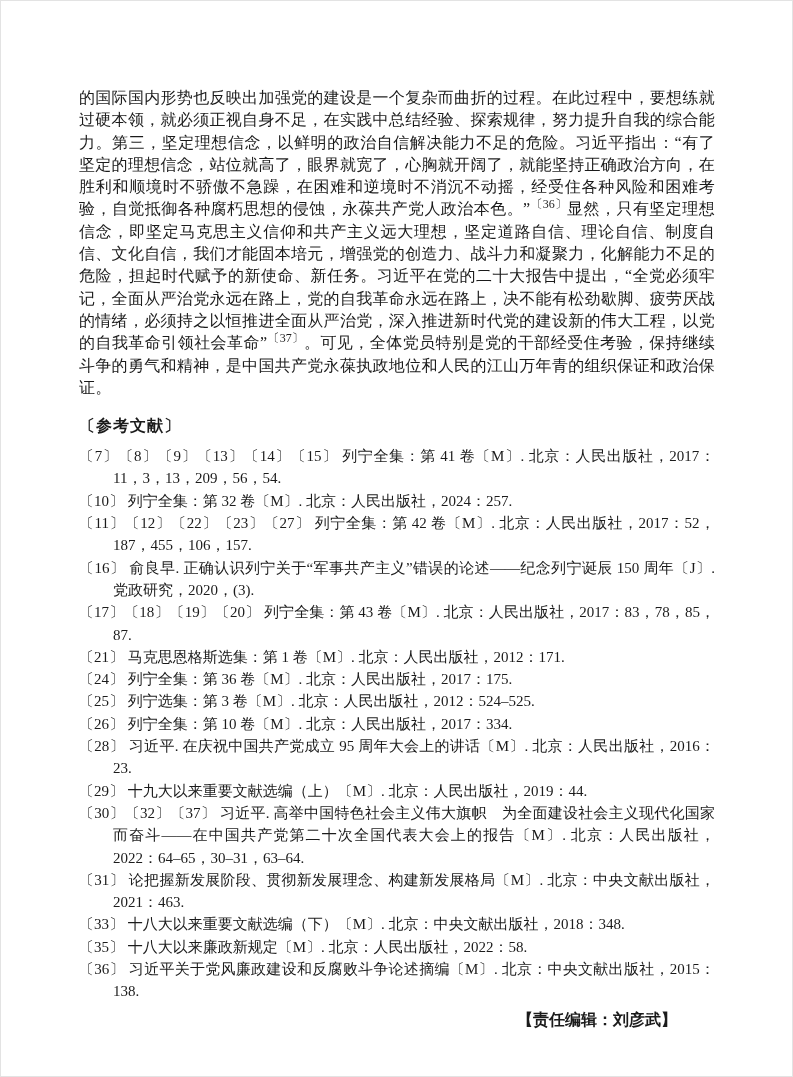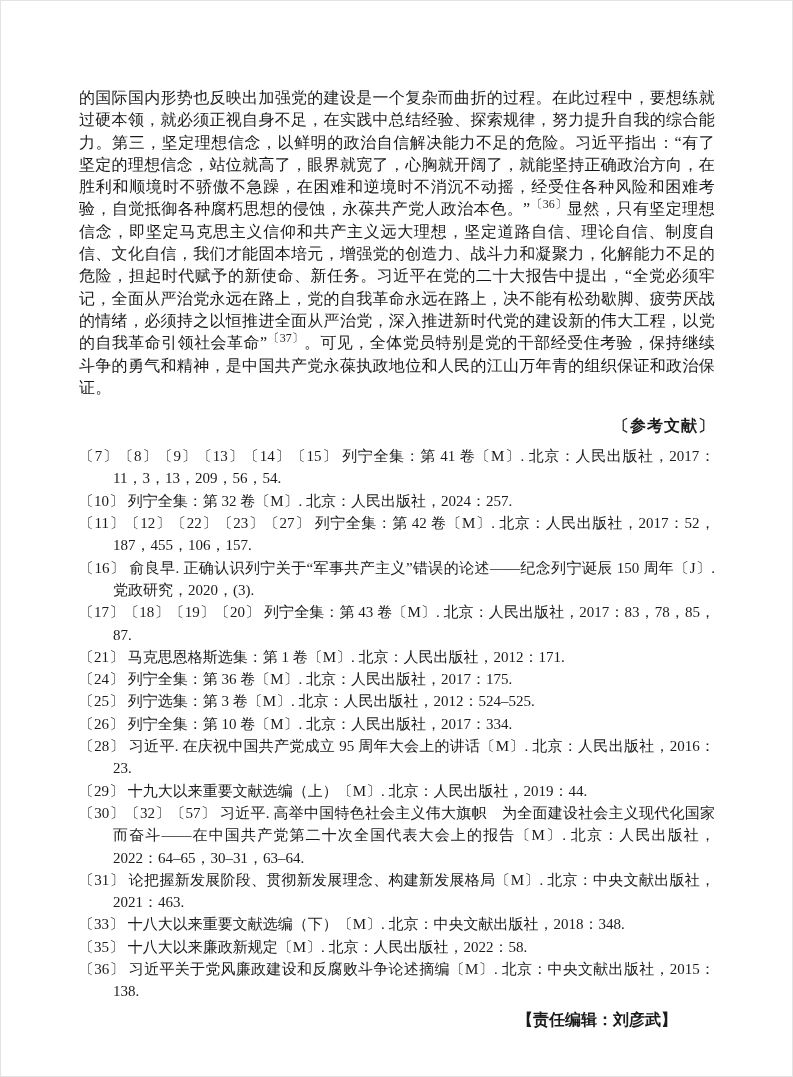--- a/index.html
+++ b/index.html
@@ -33,21 +33,21 @@
   .body-text sup {
     font-size: 12px;
     line-height: 0;
     vertical-align: super;
     letter-spacing: 0;
   }
   .ref-heading {
     margin: 17px 0 8px 0;
     font-size: 16px;
     font-weight: bold;
-    text-align: right;
+    text-align: left;
     letter-spacing: 1px;
   }
   .ref-list {
     font-size: 15px;
     line-height: 22.3px;
   }
   .ref-list p {
     margin: 0;
     padding-left: 34px;
     text-indent: -34px;
@@ -75,21 +75,21 @@
         <p>〔10〕 列宁全集：第 32 卷〔M〕. 北京：人民出版社，2024：257.</p>
         <p>〔11〕〔12〕〔22〕〔23〕〔27〕 列宁全集：第 42 卷〔M〕. 北京：人民出版社，2017：52，187，455，106，157.</p>
         <p>〔16〕 俞良早. 正确认识列宁关于“军事共产主义”错误的论述——纪念列宁诞辰 150 周年〔J〕. 党政研究，2020，(3).</p>
         <p>〔17〕〔18〕〔19〕〔20〕 列宁全集：第 43 卷〔M〕. 北京：人民出版社，2017：83，78，85，87.</p>
         <p>〔21〕 马克思恩格斯选集：第 1 卷〔M〕. 北京：人民出版社，2012：171.</p>
         <p>〔24〕 列宁全集：第 36 卷〔M〕. 北京：人民出版社，2017：175.</p>
         <p>〔25〕 列宁选集：第 3 卷〔M〕. 北京：人民出版社，2012：524–525.</p>
         <p>〔26〕 列宁全集：第 10 卷〔M〕. 北京：人民出版社，2017：334.</p>
         <p>〔28〕 习近平. 在庆祝中国共产党成立 95 周年大会上的讲话〔M〕. 北京：人民出版社，2016：23.</p>
         <p>〔29〕 十九大以来重要文献选编（上）〔M〕. 北京：人民出版社，2019：44.</p>
-        <p>〔30〕〔32〕〔57〕 习近平. 高举中国特色社会主义伟大旗帜　为全面建设社会主义现代化国家而奋斗——在中国共产党第二十次全国代表大会上的报告〔M〕. 北京：人民出版社，2022：64–65，30–31，63–64.</p>
+        <p>〔30〕〔32〕〔37〕 习近平. 高举中国特色社会主义伟大旗帜　为全面建设社会主义现代化国家而奋斗——在中国共产党第二十次全国代表大会上的报告〔M〕. 北京：人民出版社，2022：64–65，30–31，63–64.</p>
         <p>〔31〕 论把握新发展阶段、贯彻新发展理念、构建新发展格局〔M〕. 北京：中央文献出版社，2021：463.</p>
         <p>〔33〕 十八大以来重要文献选编（下）〔M〕. 北京：中央文献出版社，2018：348.</p>
         <p>〔35〕 十八大以来廉政新规定〔M〕. 北京：人民出版社，2022：58.</p>
         <p>〔36〕 习近平关于党风廉政建设和反腐败斗争论述摘编〔M〕. 北京：中央文献出版社，2015：138.</p>
       </div>
 
     <p class="editor-line">【责任编辑：刘彦武】</p>
 
   </div>
 </div>

